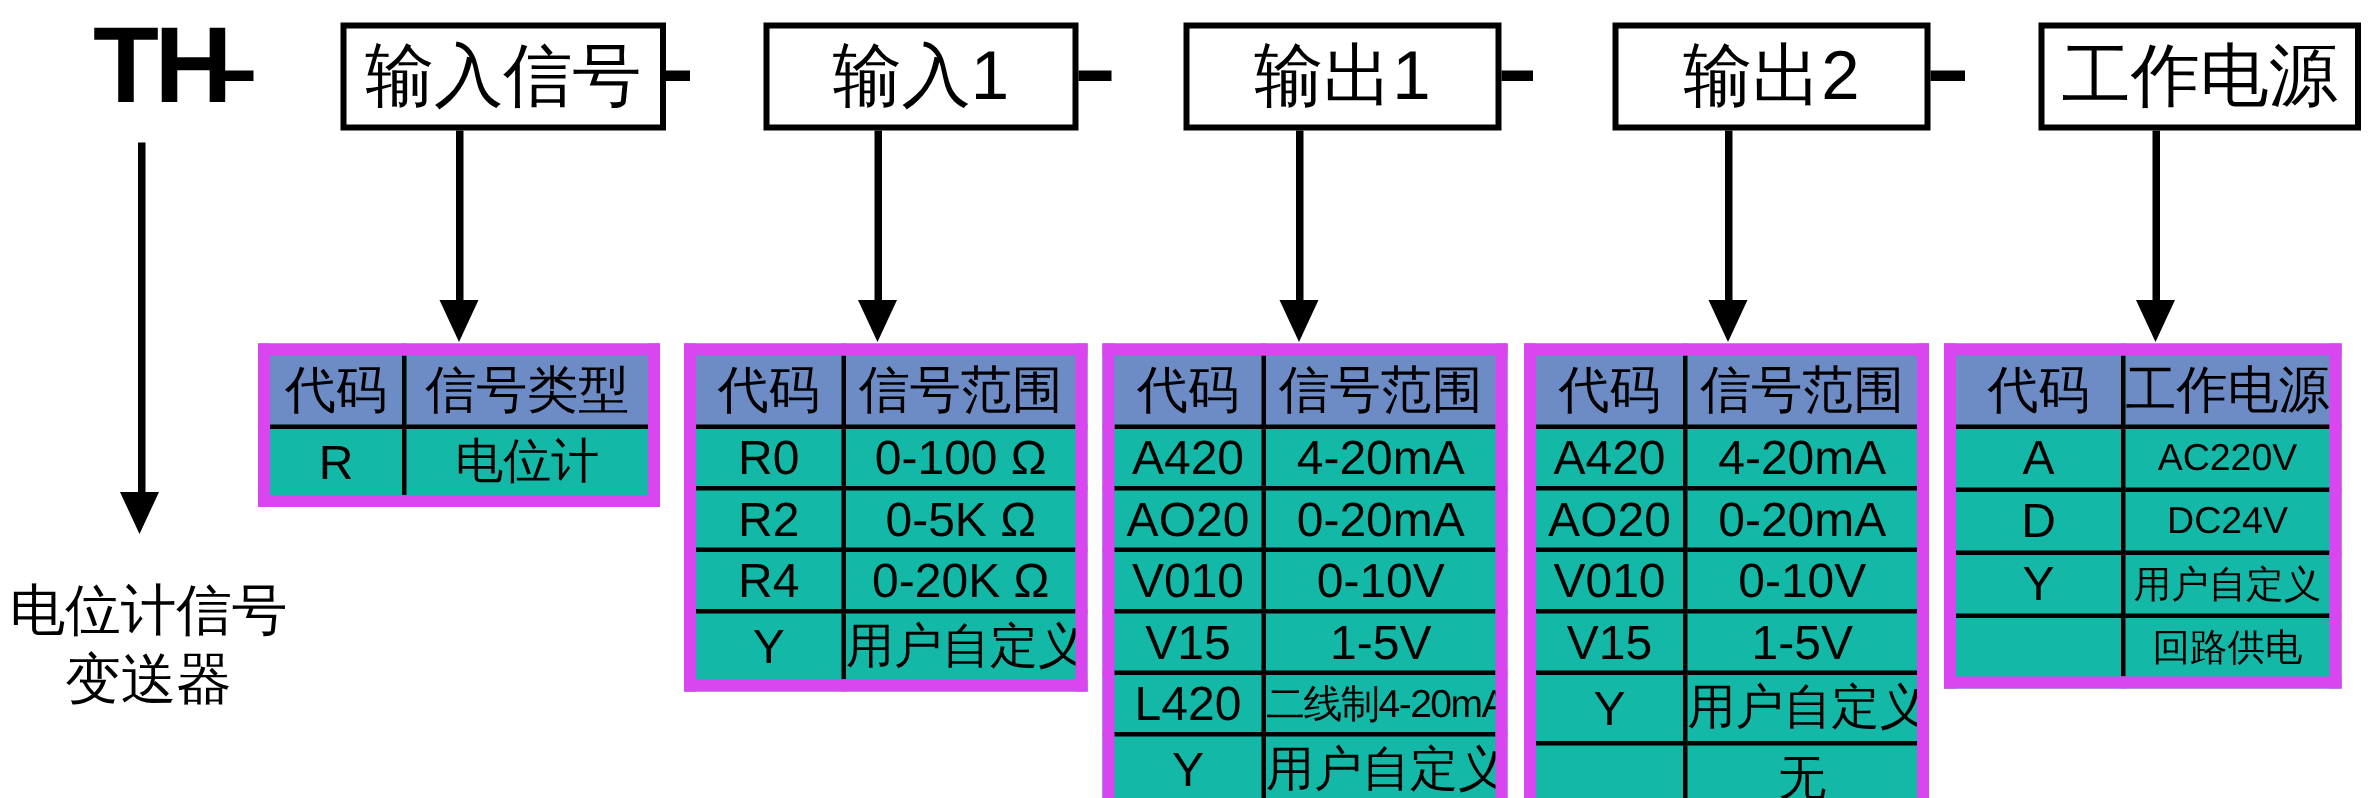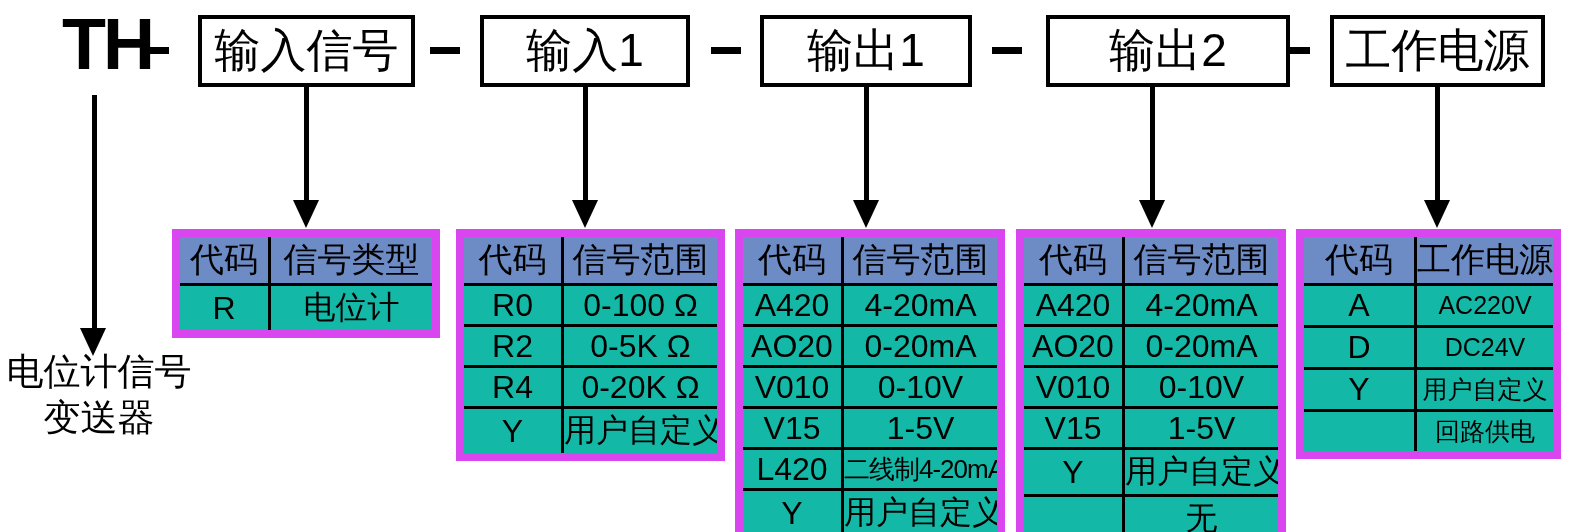--- a/index.html
+++ b/index.html
@@ -15,41 +15,41 @@
   }
   .dash { position:absolute; top:47px; height:7px; background:#000; }
   .d0 { left:141px; width:28px; }
   .d1 { left:430px; width:30px; }
   .d2 { left:711px; width:30px; }
   .d3 { left:992px; width:30px; }
   .d4 { left:1279px; width:31px; }
   .segbox {
     position:absolute; top:15px; height:72px; border:4px solid #000;
     box-sizing:border-box; display:flex; align-items:center; justify-content:center;
-    font-size:46px; background:#fff; white-space:nowrap;
+    font-size:46px; background:#fff; white-space:nowrap;margin-left:29px;
   }
   .b0 { left:198px; width:217px; }
   .b1 { left:480px; width:210px; }
   .b2 { left:760px; width:212px; }
-  .b3 { left:1046px; width:244px; }
+  .b3 { left:1046px; width:212px; }
   .b4 { left:1330px; width:215px; }
   
   .vline { position:absolute; width:5px; background:#000; }
   .arr-line { top:87px; height:115px; }
   .x0 { left:304px; } .x1 { left:583px; } .x2 { left:864px; } .x3 { left:1150px; } .x4 { left:1435px; }
   .ahead {
     position:absolute; width:0; height:0; top:200px;
     border-left:13px solid transparent; border-right:13px solid transparent;
     border-top:28px solid #000;
   }
   .h0 { left:293px; } .h1 { left:572px; } .h2 { left:853px; } .h3 { left:1139px; } .h4 { left:1424px; }
   .th-line { left:92px; top:95px; height:235px; }
   .th-head { left:80px; top:328px; }
   .note {
-    position:absolute; left:0px; top:349px; width:198px; text-align:center;
+    position:absolute; left:0px; top:385px; width:198px; text-align:center;
     font-size:37px; line-height:46px; white-space:nowrap;font-family:Liberation Serif, serif;
   }
   
   .tbl {
     position:absolute; border-collapse:collapse; table-layout:fixed;
     background:#14b8a6; border:8px solid #d946ef;
   }
   .tbl th, .tbl td {
     border:3px solid #000; text-align:center; vertical-align:middle;
     padding:0; white-space:nowrap; overflow:hidden;

